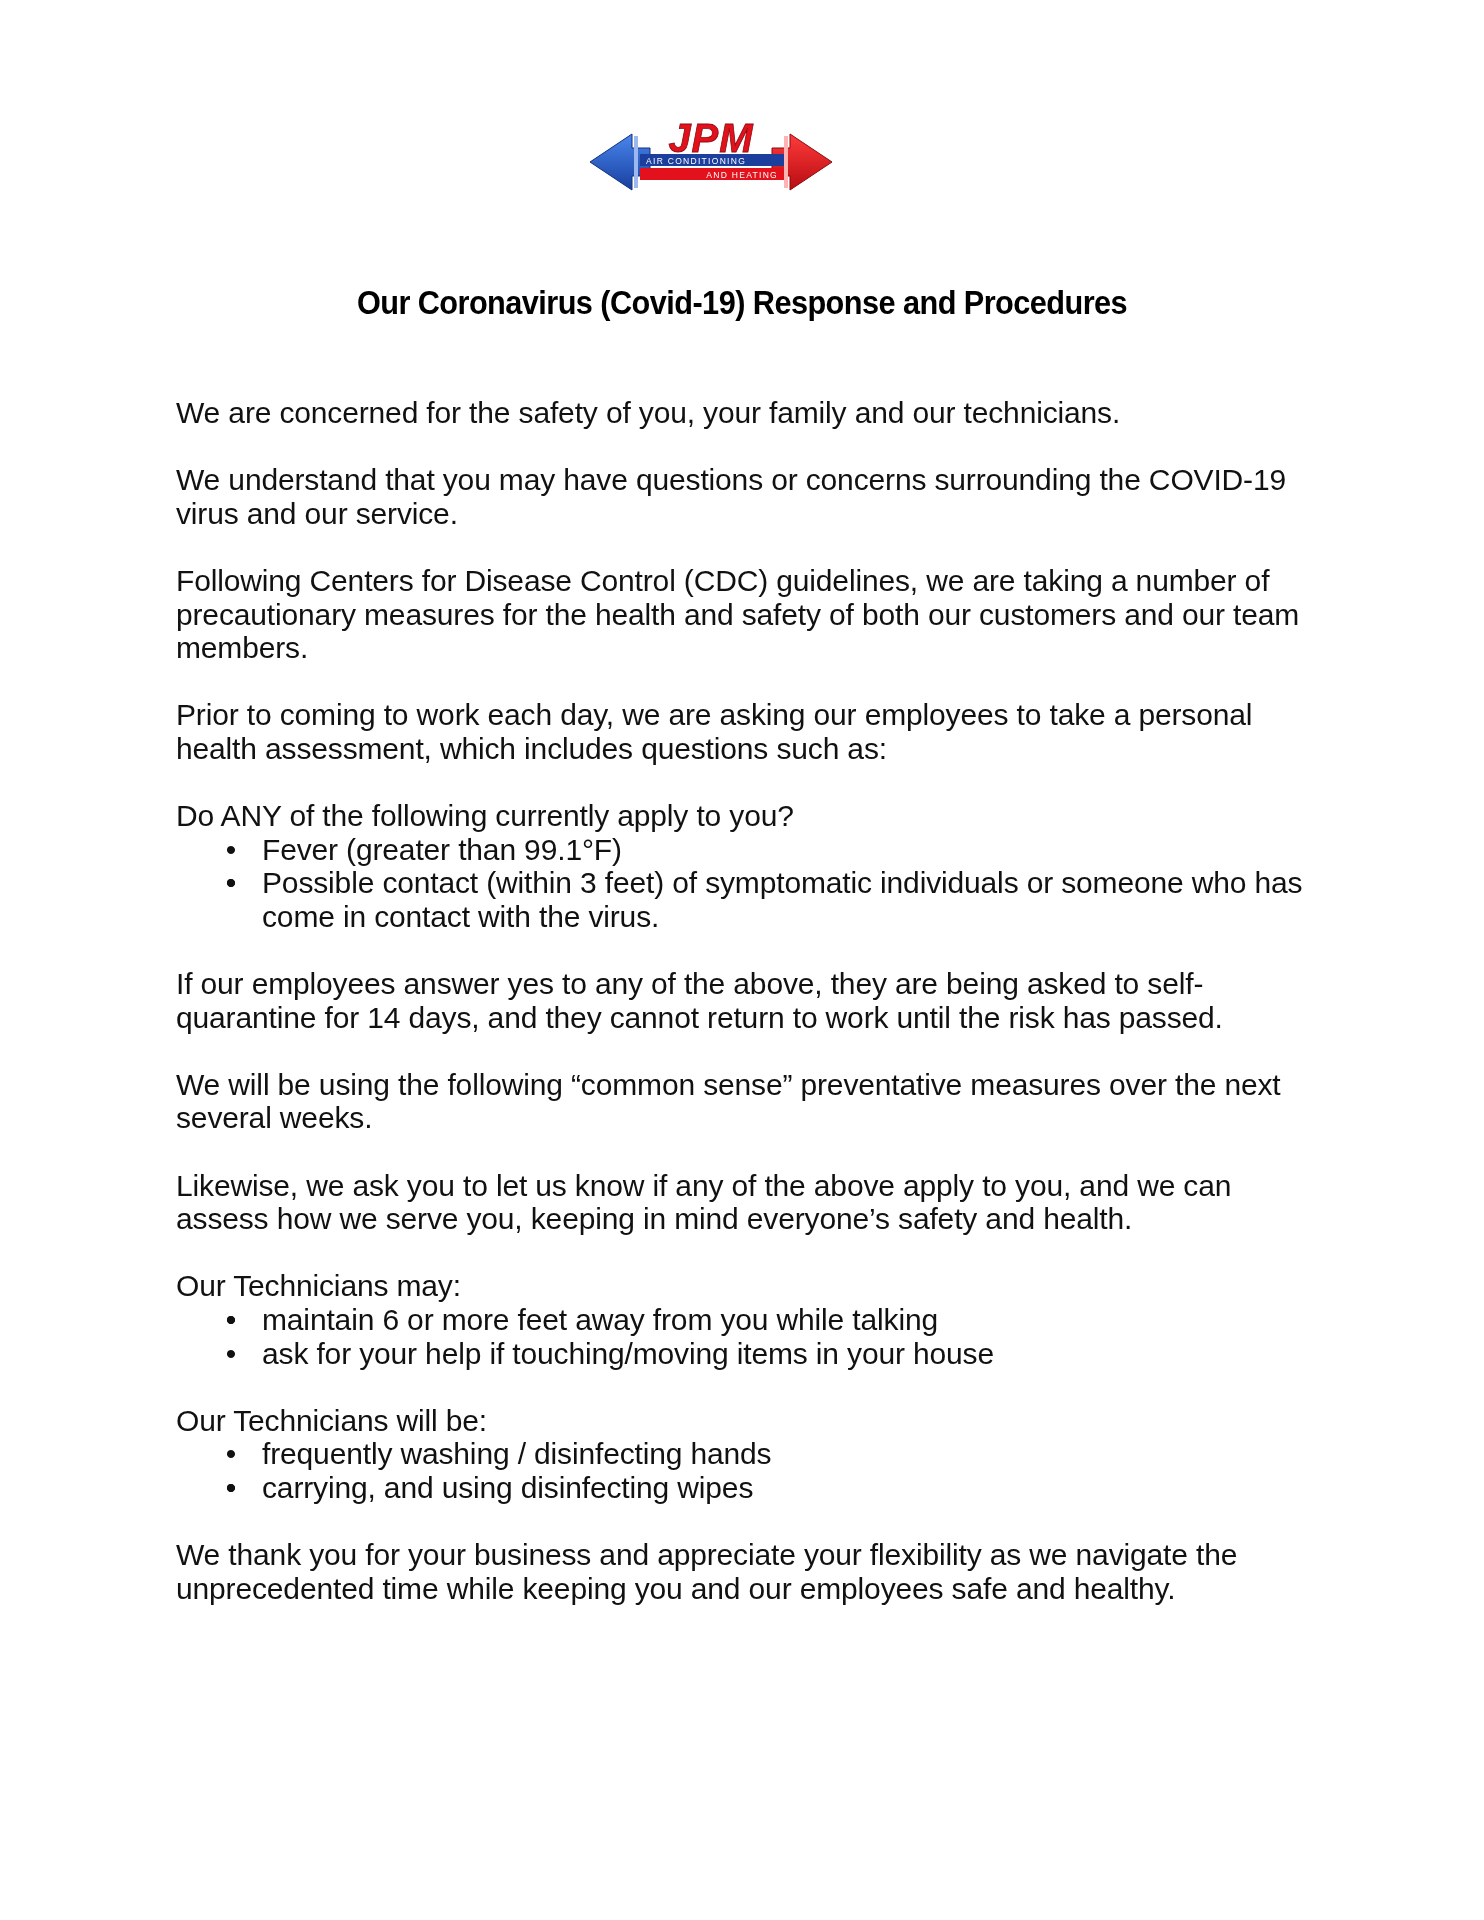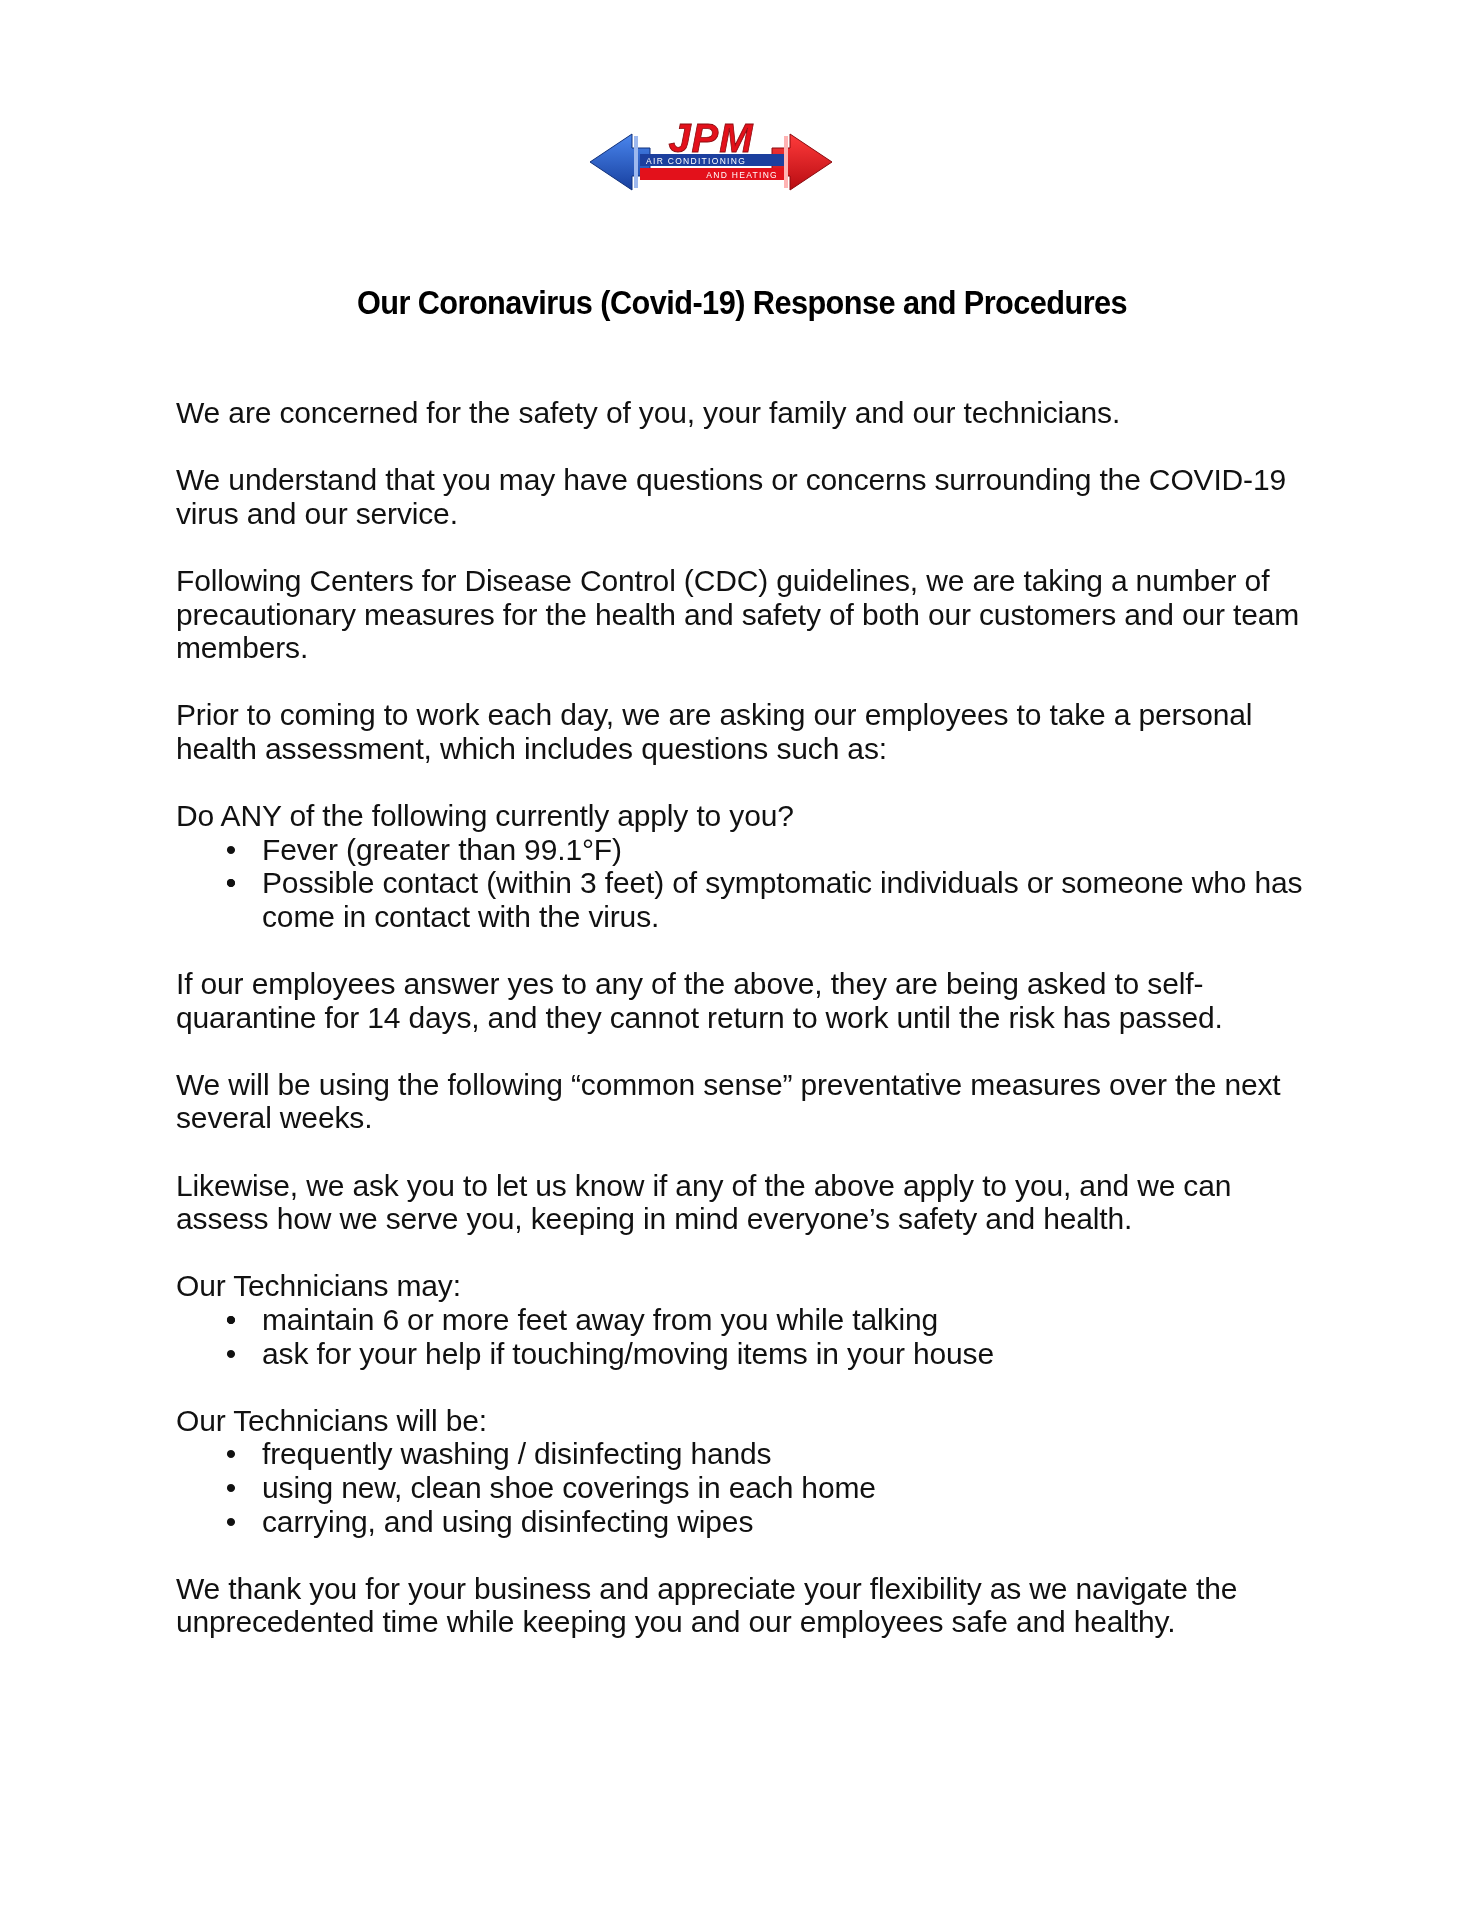--- a/index.html
+++ b/index.html
@@ -152,21 +152,20 @@
 
     <p class="para tight">Our Technicians will be:</p>
 
     <ul class="bullets">
       <li>
         <span class="bullet">•</span>
         <span>frequently washing / disinfecting hands</span>
       </li>
       <li>
         <span class="bullet">•</span>
-        <span>using new, clean shoe coverings in each home</span>
       </li>
       <li>
         <span class="bullet">•</span>
         <span>carrying, and using disinfecting wipes</span>
       </li>
     </ul>
 
     <p class="para">We thank you for your business and appreciate your flexibility as we navigate the unprecedented time while keeping you and our employees safe and healthy.</p>
   </div>
 </div>

